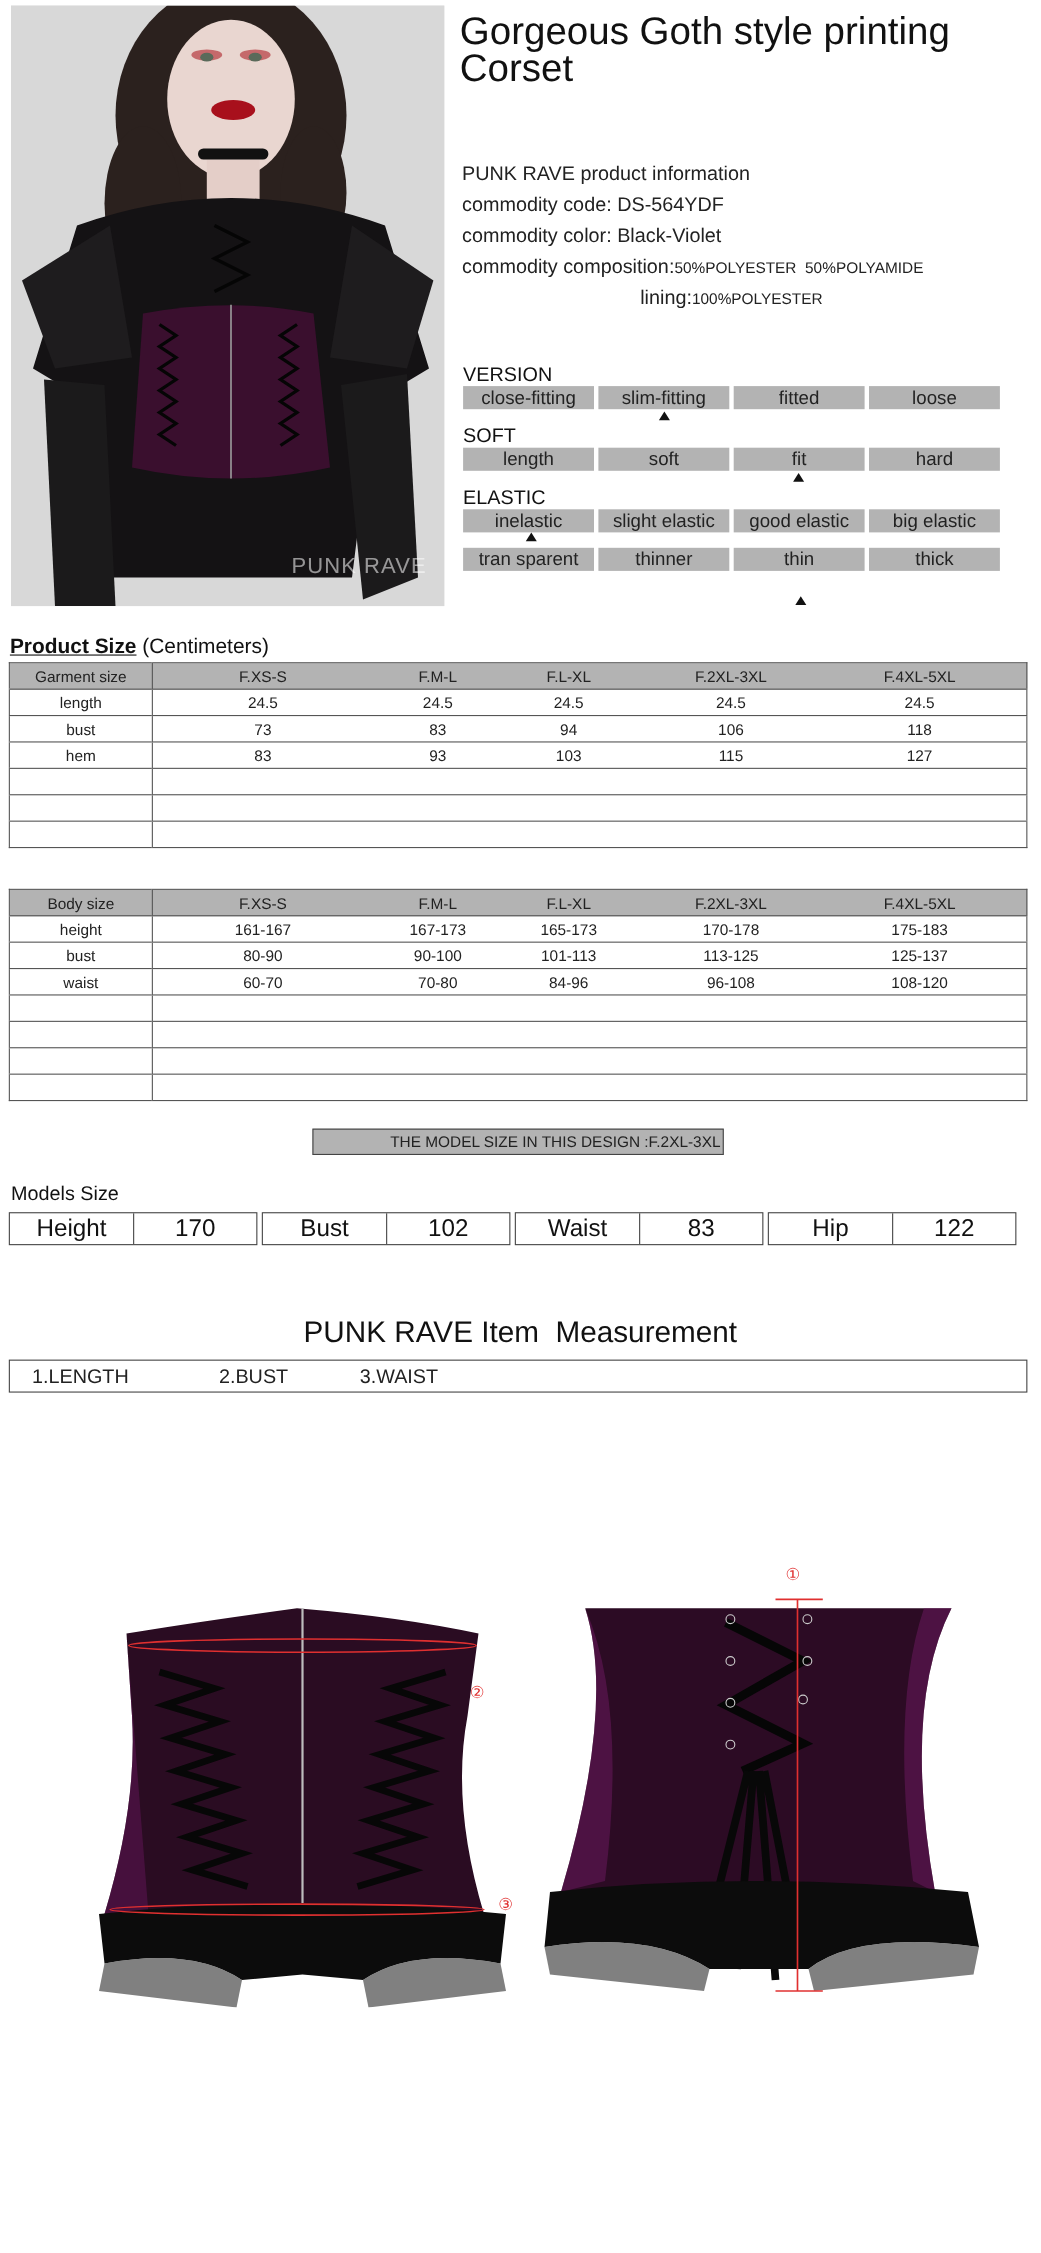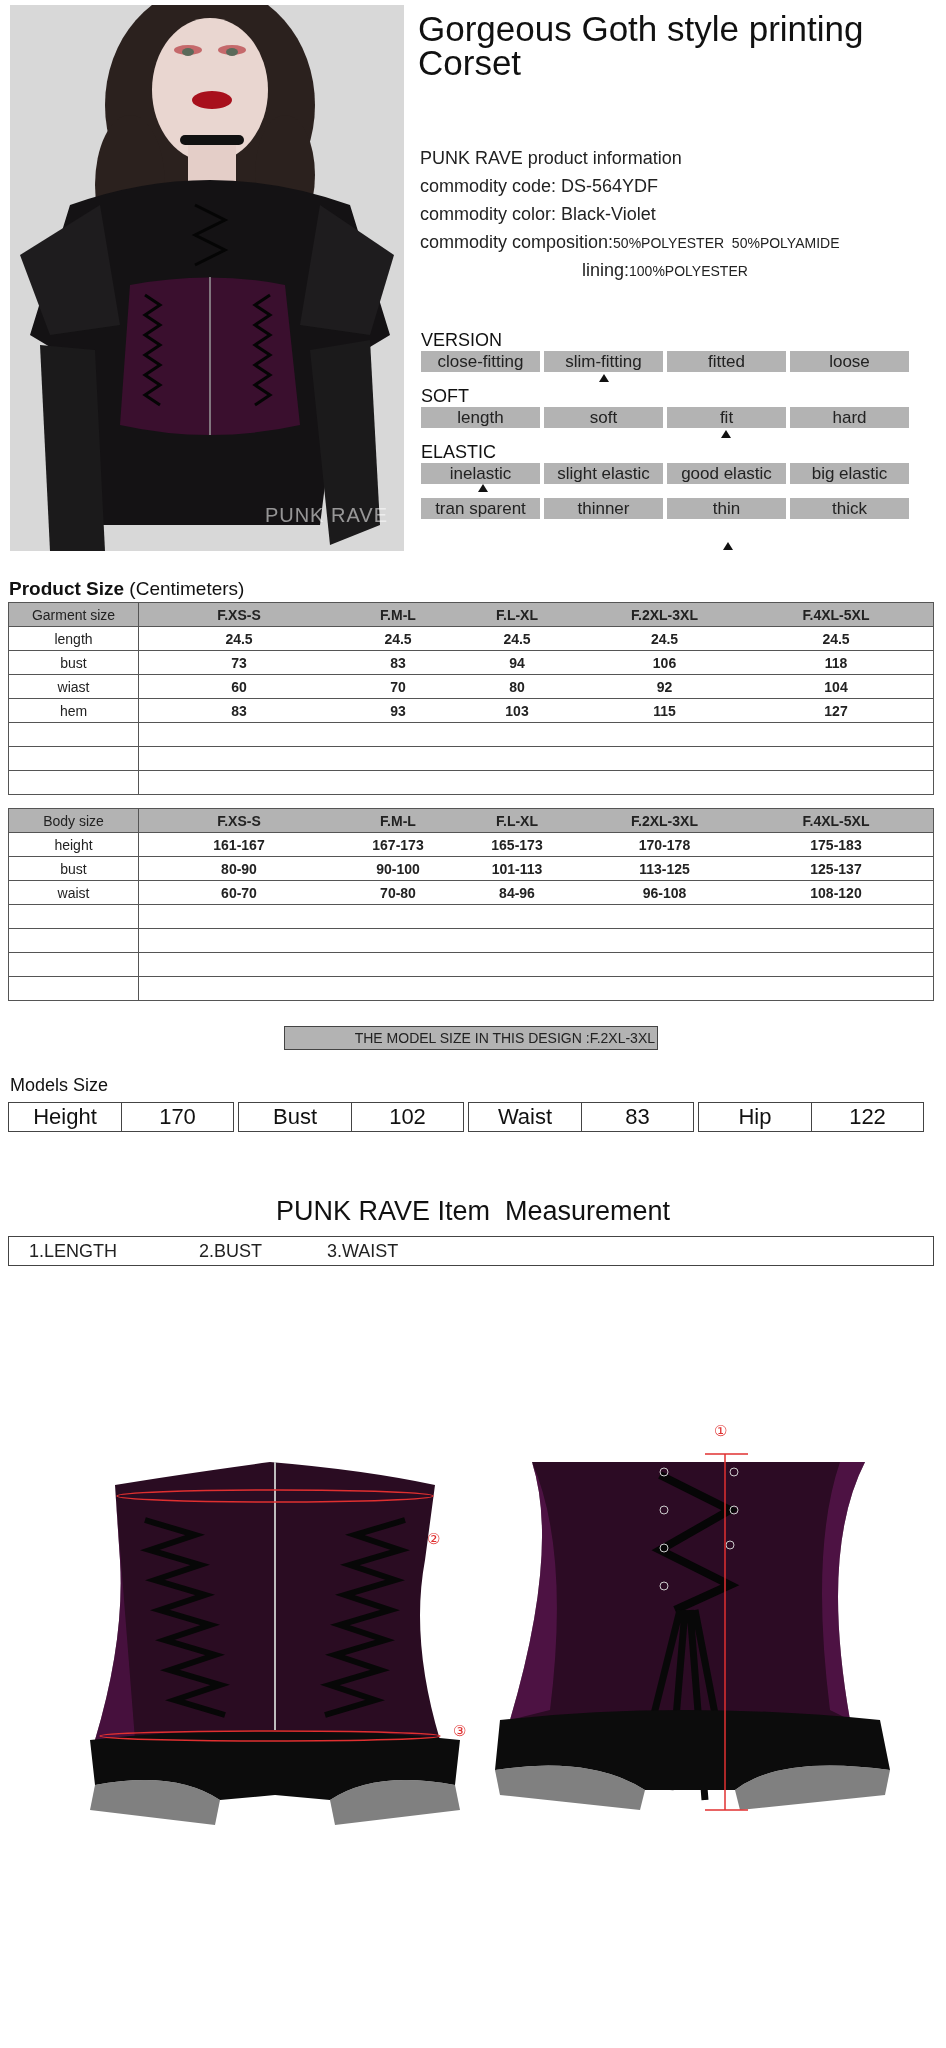--- a/index.html
+++ b/index.html
@@ -37,33 +37,33 @@
       font-size: 17px; line-height: 21px; text-align: center; white-space: nowrap; overflow: hidden;
     }
     .arrow {
       position: absolute; top: 44px; width: 0; height: 0;
       border-left: 5px solid transparent; border-right: 5px solid transparent;
       border-bottom: 8px solid #111;
     }
 
     
     .section-title { position: absolute; left: 9px; top: 578px; font-size: 19px; color: #111; }
-    .section-title b { font-weight: bold; }
+    .section-title b { font-weight: bold; text-decoration: underline; }
     .tbl {
       position: absolute; left: 8px; width: 926px; border: 1px solid #555;
       border-collapse: collapse; table-layout: fixed;
     }
     .tbl td {
       border-top: 1px solid #555; height: 24px; font-size: 14px; text-align: center;
       color: #222; padding: 0;
     }
     .tbl tr:first-child td { border-top: none; background: #b3b3b3; }
     .tbl td.first { border-right: 1px solid #555; width: 130px; }
     .tbl .vals { display: flex; }
-    .tbl .vals span { display: block; text-align: center; font-weight: bold; }
+    .tbl .vals span { display: block; text-align: center; }
     .c1 { width: 200px; } .c2 { width: 118px; } .c3 { width: 120px; } .c4 { width: 175px; } .c5 { width: 168px; }
 
     .model-band {
       position: absolute; left: 284px; top: 1011px; width: 374px; height: 24px;
       background: #b3b3b3; border: 1px solid #444; font-size: 14px; line-height: 22px;
       text-align: right; padding-right: 2px; color: #222; margin-top: 15px;
     }
 
     
     .models-title { position: absolute; left: 10px; top: 1075px; font-size: 18px; }
@@ -227,32 +227,20 @@
   </tr>
   <tr>
     <td class="first">bust</td>
     <td>
           <div class="vals">
             <span class="c1">73</span>
             <span class="c2">83</span>
             <span class="c3">94</span>
             <span class="c4">106</span>
             <span class="c5">118</span>
-          </div>
-        </td>
-  </tr>
-  <tr>
-    <td class="first">wiast</td>
-    <td>
-          <div class="vals">
-            <span class="c1">60</span>
-            <span class="c2">70</span>
-            <span class="c3">80</span>
-            <span class="c4">92</span>
-            <span class="c5">104</span>
           </div>
         </td>
   </tr>
   <tr>
     <td class="first">hem</td>
     <td>
           <div class="vals">
             <span class="c1">83</span>
             <span class="c2">93</span>
             <span class="c3">103</span>

